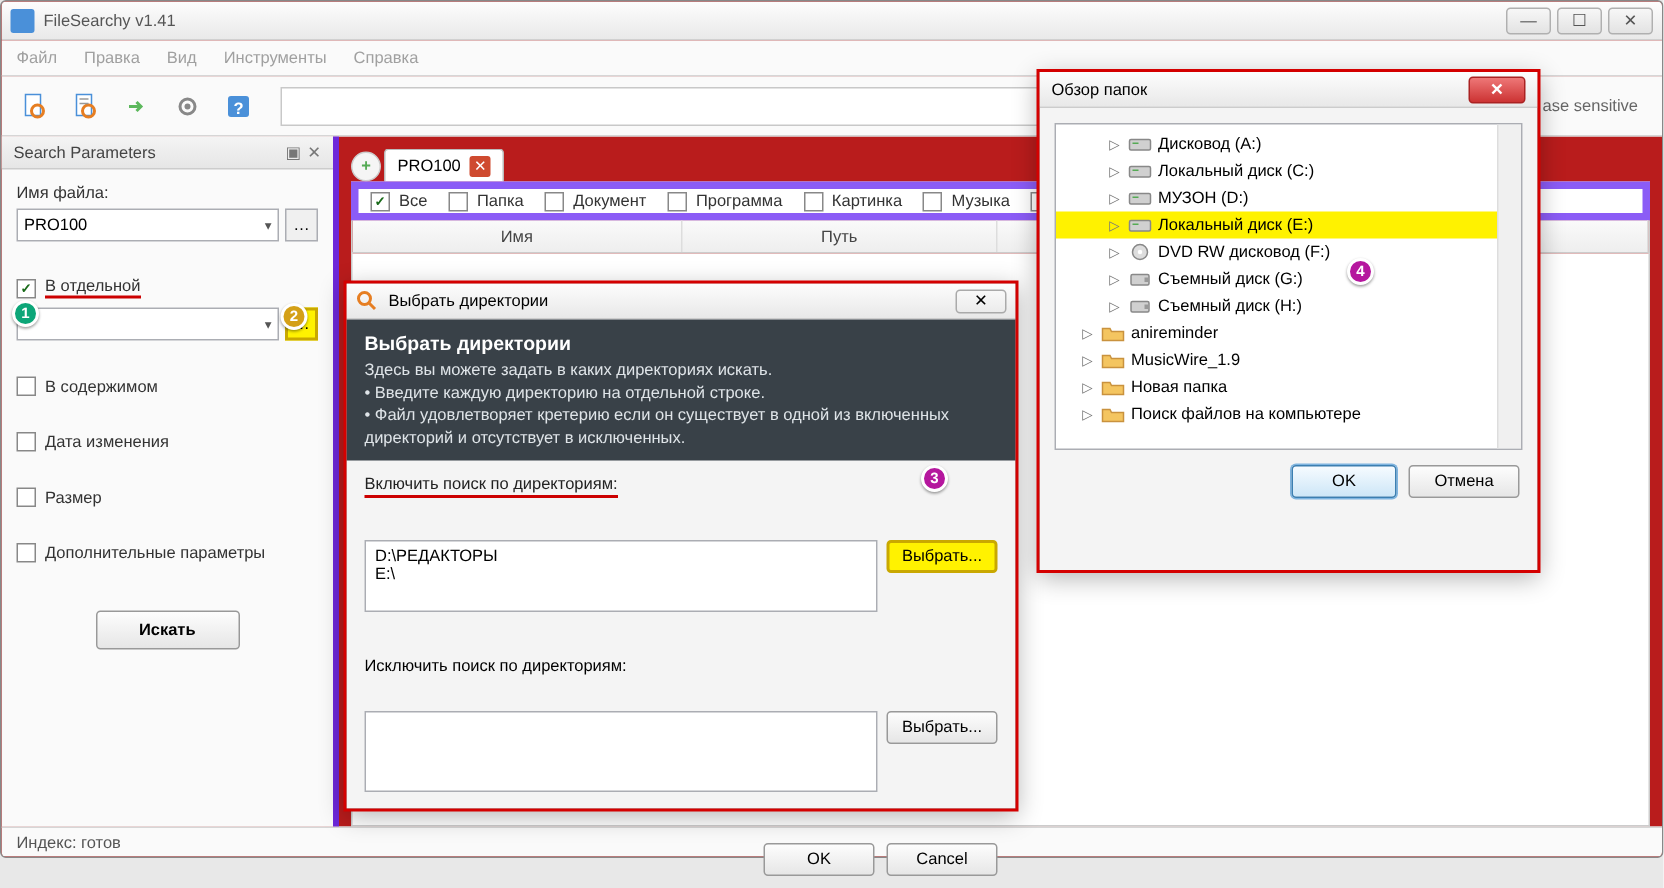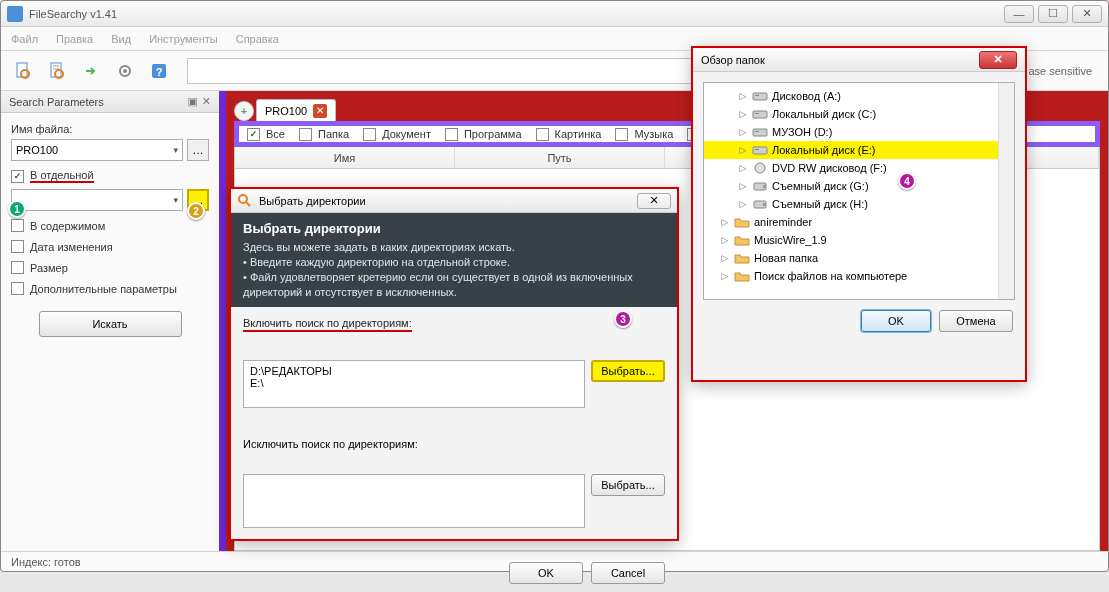--- a/index.html
+++ b/index.html
@@ -16,33 +16,33 @@
 .menubar { height: 24px; border-bottom: 1px solid #d6d6d6; display: flex; align-items: center; padding: 0 10px; gap: 18px; color: #a0a0a0; background:#fafafa; }
 
 .toolbar { height: 40px; border-bottom: 1px solid #d6d6d6; display: flex; align-items: center; padding: 0 8px; gap: 6px; background:#fafafa; }
 .tbtn { width: 28px; height: 28px; display:flex; align-items:center; justify-content:center; border:1px solid transparent; border-radius:3px; }
 .toolbar .searchbox { flex:1; height:26px; border:1px solid #c8c8c8; background:#fff; margin-left:8px; }
 .case-sense { color:#666; margin: 0 8px; white-space:nowrap; }
 
 .body { display:flex; height: calc(100% - 26px - 24px - 40px - 20px); }
 
 
-.leftpanel { width: 225px; border-right:7px solid #6d28d9; background:#fafafa; display:flex; flex-direction:column; }
+.leftpanel { width: 225px; border-right:4px solid #6d28d9; background:#fafafa; display:flex; flex-direction:column; }
 .panel-hdr { height:22px; background:linear-gradient(#f4f4f4,#e6e6e6); border-bottom:1px solid #ccc; display:flex; align-items:center; padding:0 8px; font-weight:500; color:#444; }
 .panel-hdr .x { margin-left:auto; display:flex; gap:4px; color:#777; }
-.panel-body { padding:10px 10px; display:flex; flex-direction:column; gap:8px; }
+.panel-body { padding:10px 10px; display:flex; flex-direction:column; gap:24px; }
 .field-label { color:#333; }
 .combo-row { display:flex; gap:4px; align-items:center; }
 .combo { flex:1; height:22px; border:1px solid #abadb3; background:#fff; display:flex; align-items:center; padding:0 4px; justify-content:space-between; }
 .combo .caret { color:#555; font-size:9px; }
 .browse-btn { width:22px; height:22px; border:1px solid #abadb3; background:#f0f0f0; display:flex; align-items:center; justify-content:center; }
 .chk-row { display:flex; align-items:center; gap:6px; color:#333; }
 .chk { width:13px; height:13px; border:1px solid #888; background:#fff; display:flex; align-items:center; justify-content:center; font-size:9px; }
 .chk.checked::after { content:"✓"; color:#1a6b1a; font-weight:bold; }
-.search-btn { width:143px; height:26px; margin:8px auto 0; border:1px solid #999; border-radius:3px; background:linear-gradient(#fdfdfd,#e6e6e6); display:flex; align-items:center; justify-content:center; }
+.search-btn { width:96px; height:26px; margin:8px auto 0; border:1px solid #999; border-radius:3px; background:linear-gradient(#fdfdfd,#e6e6e6); display:flex; align-items:center; justify-content:center;font-weight:bold; }
 
 
 .rightarea { flex:1; display:flex; flex-direction:column; padding: 6px 8px 0 8px; }
 .tabstrip { height:24px; display:flex; align-items:flex-end; gap:2px; }
 .newtab { width:20px; height:20px; border:1px solid #ccc; border-radius:10px; background:#f5f5f5; display:flex; align-items:center; justify-content:center; color:#5a5; font-weight:bold; }
 .tab { height:22px; background:#fff; border:1px solid #bbb; border-bottom:none; border-radius:3px 3px 0 0; padding:0 8px; display:flex; align-items:center; gap:6px; }
 .tab .close { width:14px; height:14px; background:#cf4a2f; color:#fff; border-radius:2px; display:flex; align-items:center; justify-content:center; font-size:10px; }
 .filterbar { height:26px; border:5px solid #8b5cf6; background:#fff; display:flex; align-items:center; padding:0 8px; gap:14px; }
 .col-hdr { height:22px; border:1px solid #ccc; border-top:none; background:linear-gradient(#fafafa,#eee); display:flex; }
 .col-hdr div { border-right:1px solid #ddd; display:flex; align-items:center; justify-content:center; color:#444; }

